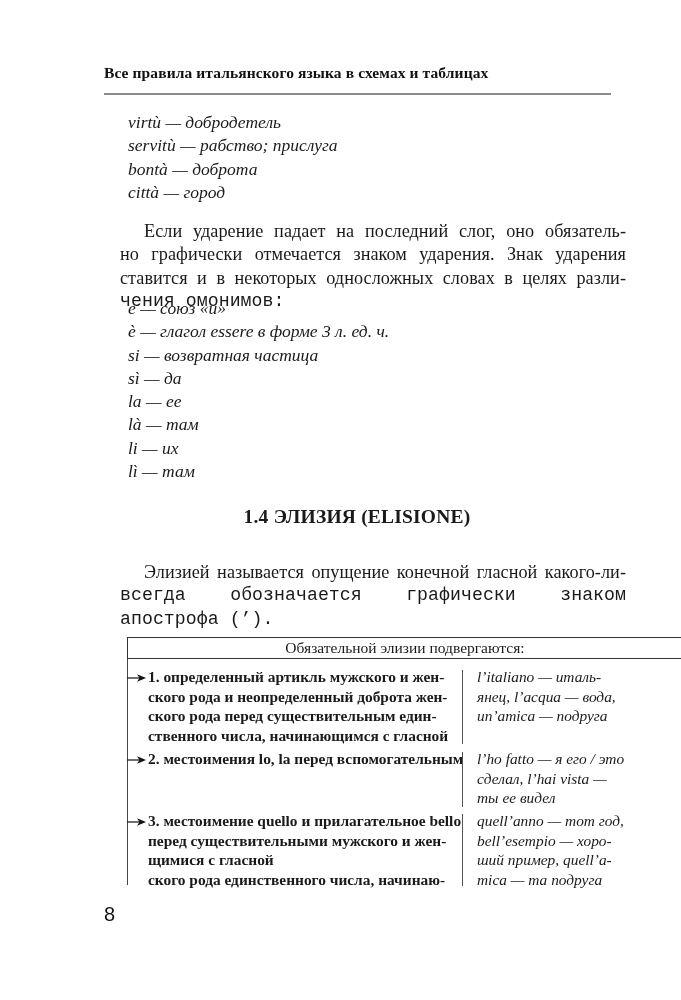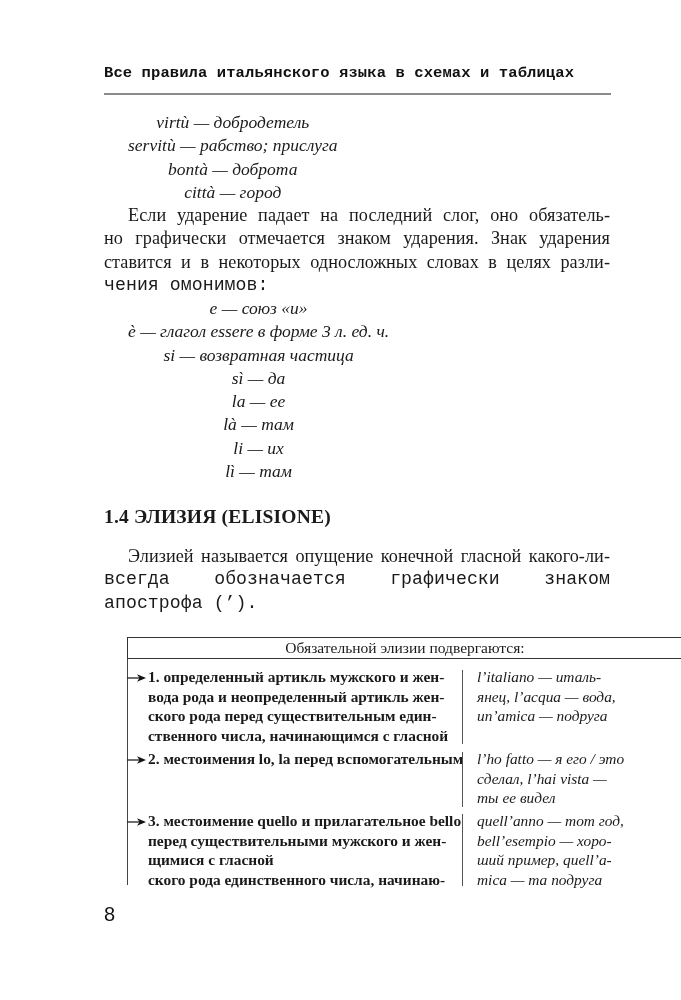--- a/index.html
+++ b/index.html
@@ -12,21 +12,21 @@
     height: 1000px;
     position: relative;
     overflow: hidden;
     color: #1a1a1a;
     font-family: "Liberation Serif", serif;
   }
   .running-head {
     position: absolute;
     left: 104px;
     top: 64px;
-    font-family: Liberation Mono, monospace;
+    font-family: Liberation Serif, serif;
     font-weight: bold;
     font-size: 15.5px;
     letter-spacing: 0.1px;
     color: #111;
     white-space: nowrap;
   }
   .head-rule {
     position: absolute;
     left: 104px;
     top: 93px;
@@ -36,29 +36,28 @@
   }
   .example-list {
     position: absolute;
     left: 128px;
     margin: 0;
     padding: 0;
     list-style: none;
     font-style: italic;
     font-size: 17.5px;
     line-height: 23.3px;
-    text-align: center;
   }
   .example-list.first { top: 111px; }
   .example-list.second { top: 297px; }
   .para {
     position: absolute;
     left: 104px;
     width: 506px;
-    margin: 0;
+    margin: 16px;
     font-size: 18.2px;
     line-height: 23.3px;
     text-align: justify;
     text-indent: 24px;
     letter-spacing: 0.05px;
   }
   .para.p1 { top: 204px; }
   .para.p2 { top: 545px; }
   .para .line {
     display: block;
@@ -67,21 +66,21 @@
   .para .line.last {
     text-align-last: left;
     font-family: Liberation Mono, monospace;
   }
   .section-title {
     position: absolute;
     left: 104px;
     width: 506px;
     top: 506px;
     margin: 0;
-    text-align: left;
+    text-align: center;
     font-size: 19.5px;
     font-weight: bold;
     letter-spacing: 0.2px;
   }
   .rule-box {
     position: absolute;
     left: 127px;
     top: 637px;
     width: 556px;
     height: 22px;
@@ -198,21 +197,21 @@
   <div class="rule-box">Обязательной элизии подвергаются:</div>
   <div class="table-spine"></div>
 
   <div class="rule-row r1">
     <svg class="arrow" viewBox="0 0 22 10">
       <line x1="0" y1="5" x2="14" y2="5" stroke="#222" stroke-width="1.3"></line>
       <path d="M10 1.2 L19 5 L10 8.8 L12.5 5 Z" fill="#111"></path>
     </svg>
     <div class="rule-text">
       <span class="line">1. определенный артикль мужского и жен-</span>
-      <span class="line">вода рода и неопределенный артикль жен-</span>
+      <span class="line">ского рода и неопределенный доброта жен-</span>
       <span class="line">ского рода перед существительным един-</span>
       <span class="line">ственного числа, начинающимся с гласной</span>
     </div>
     <div class="rule-divider"></div>
     <div class="rule-example">
       <span class="line">l’italiano — италь-</span>
       <span class="line">янец, l’acqua — вода,</span>
       <span class="line">un’amica — подруга</span>
     </div>
   </div>

